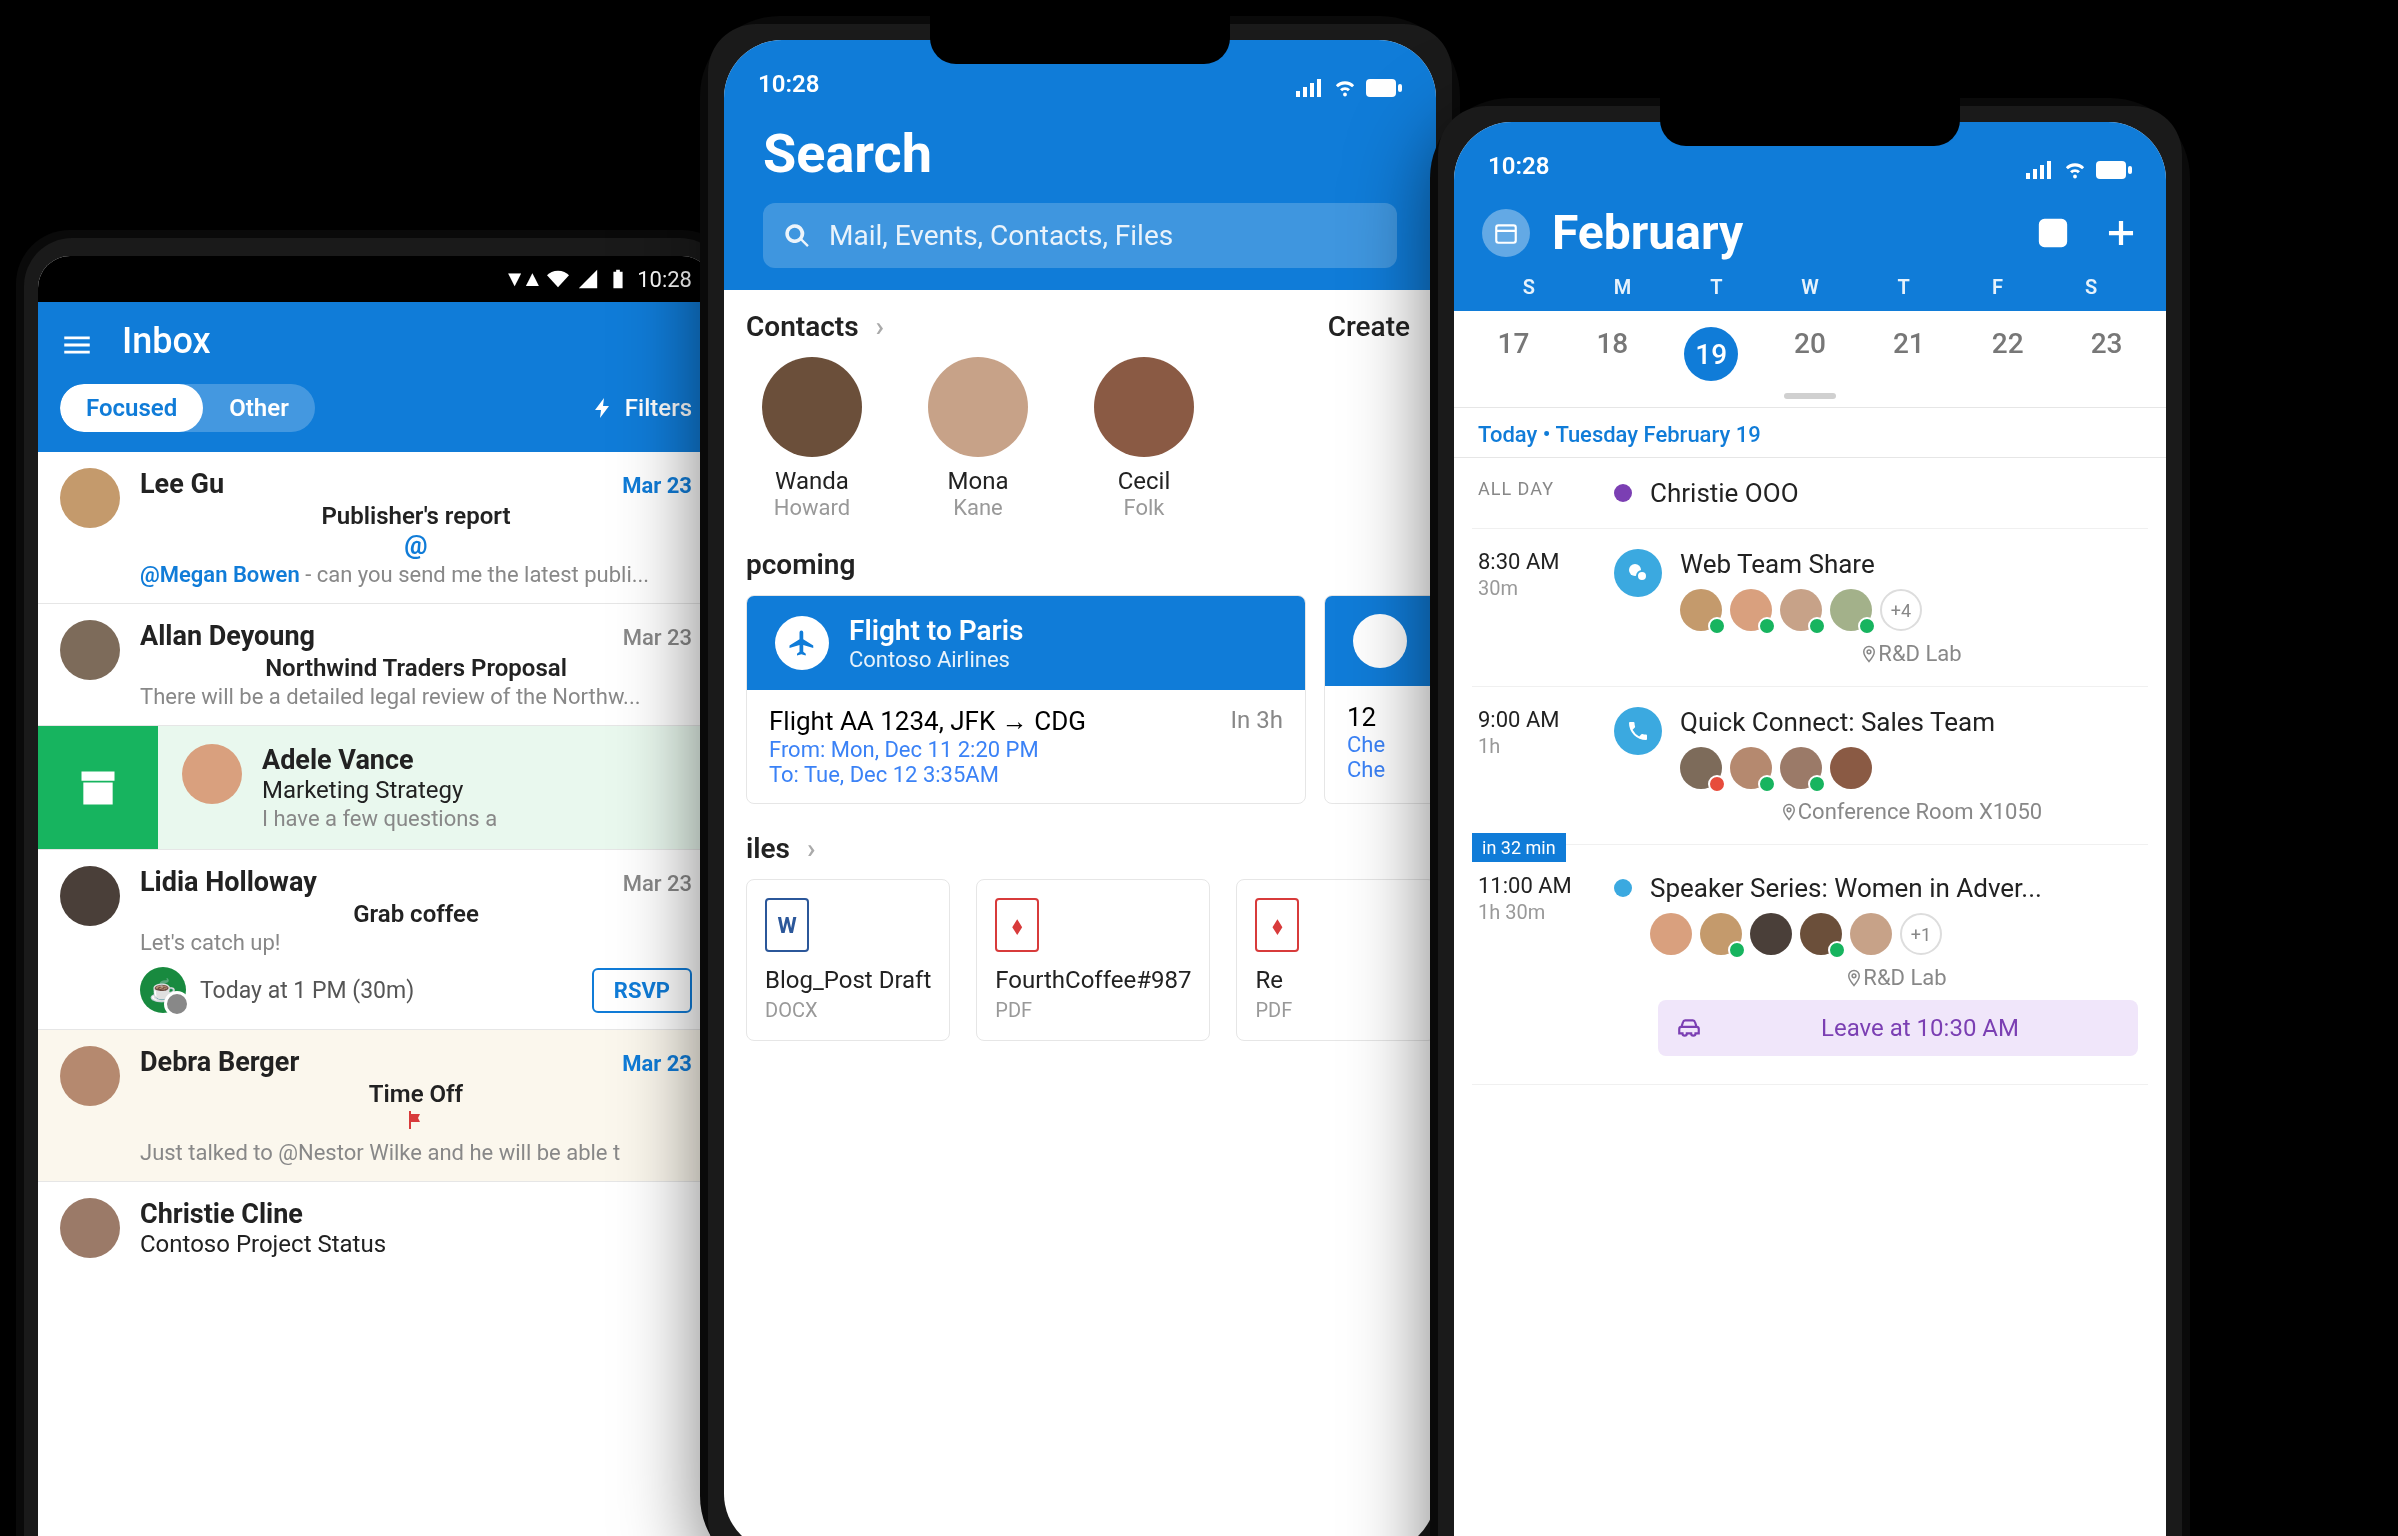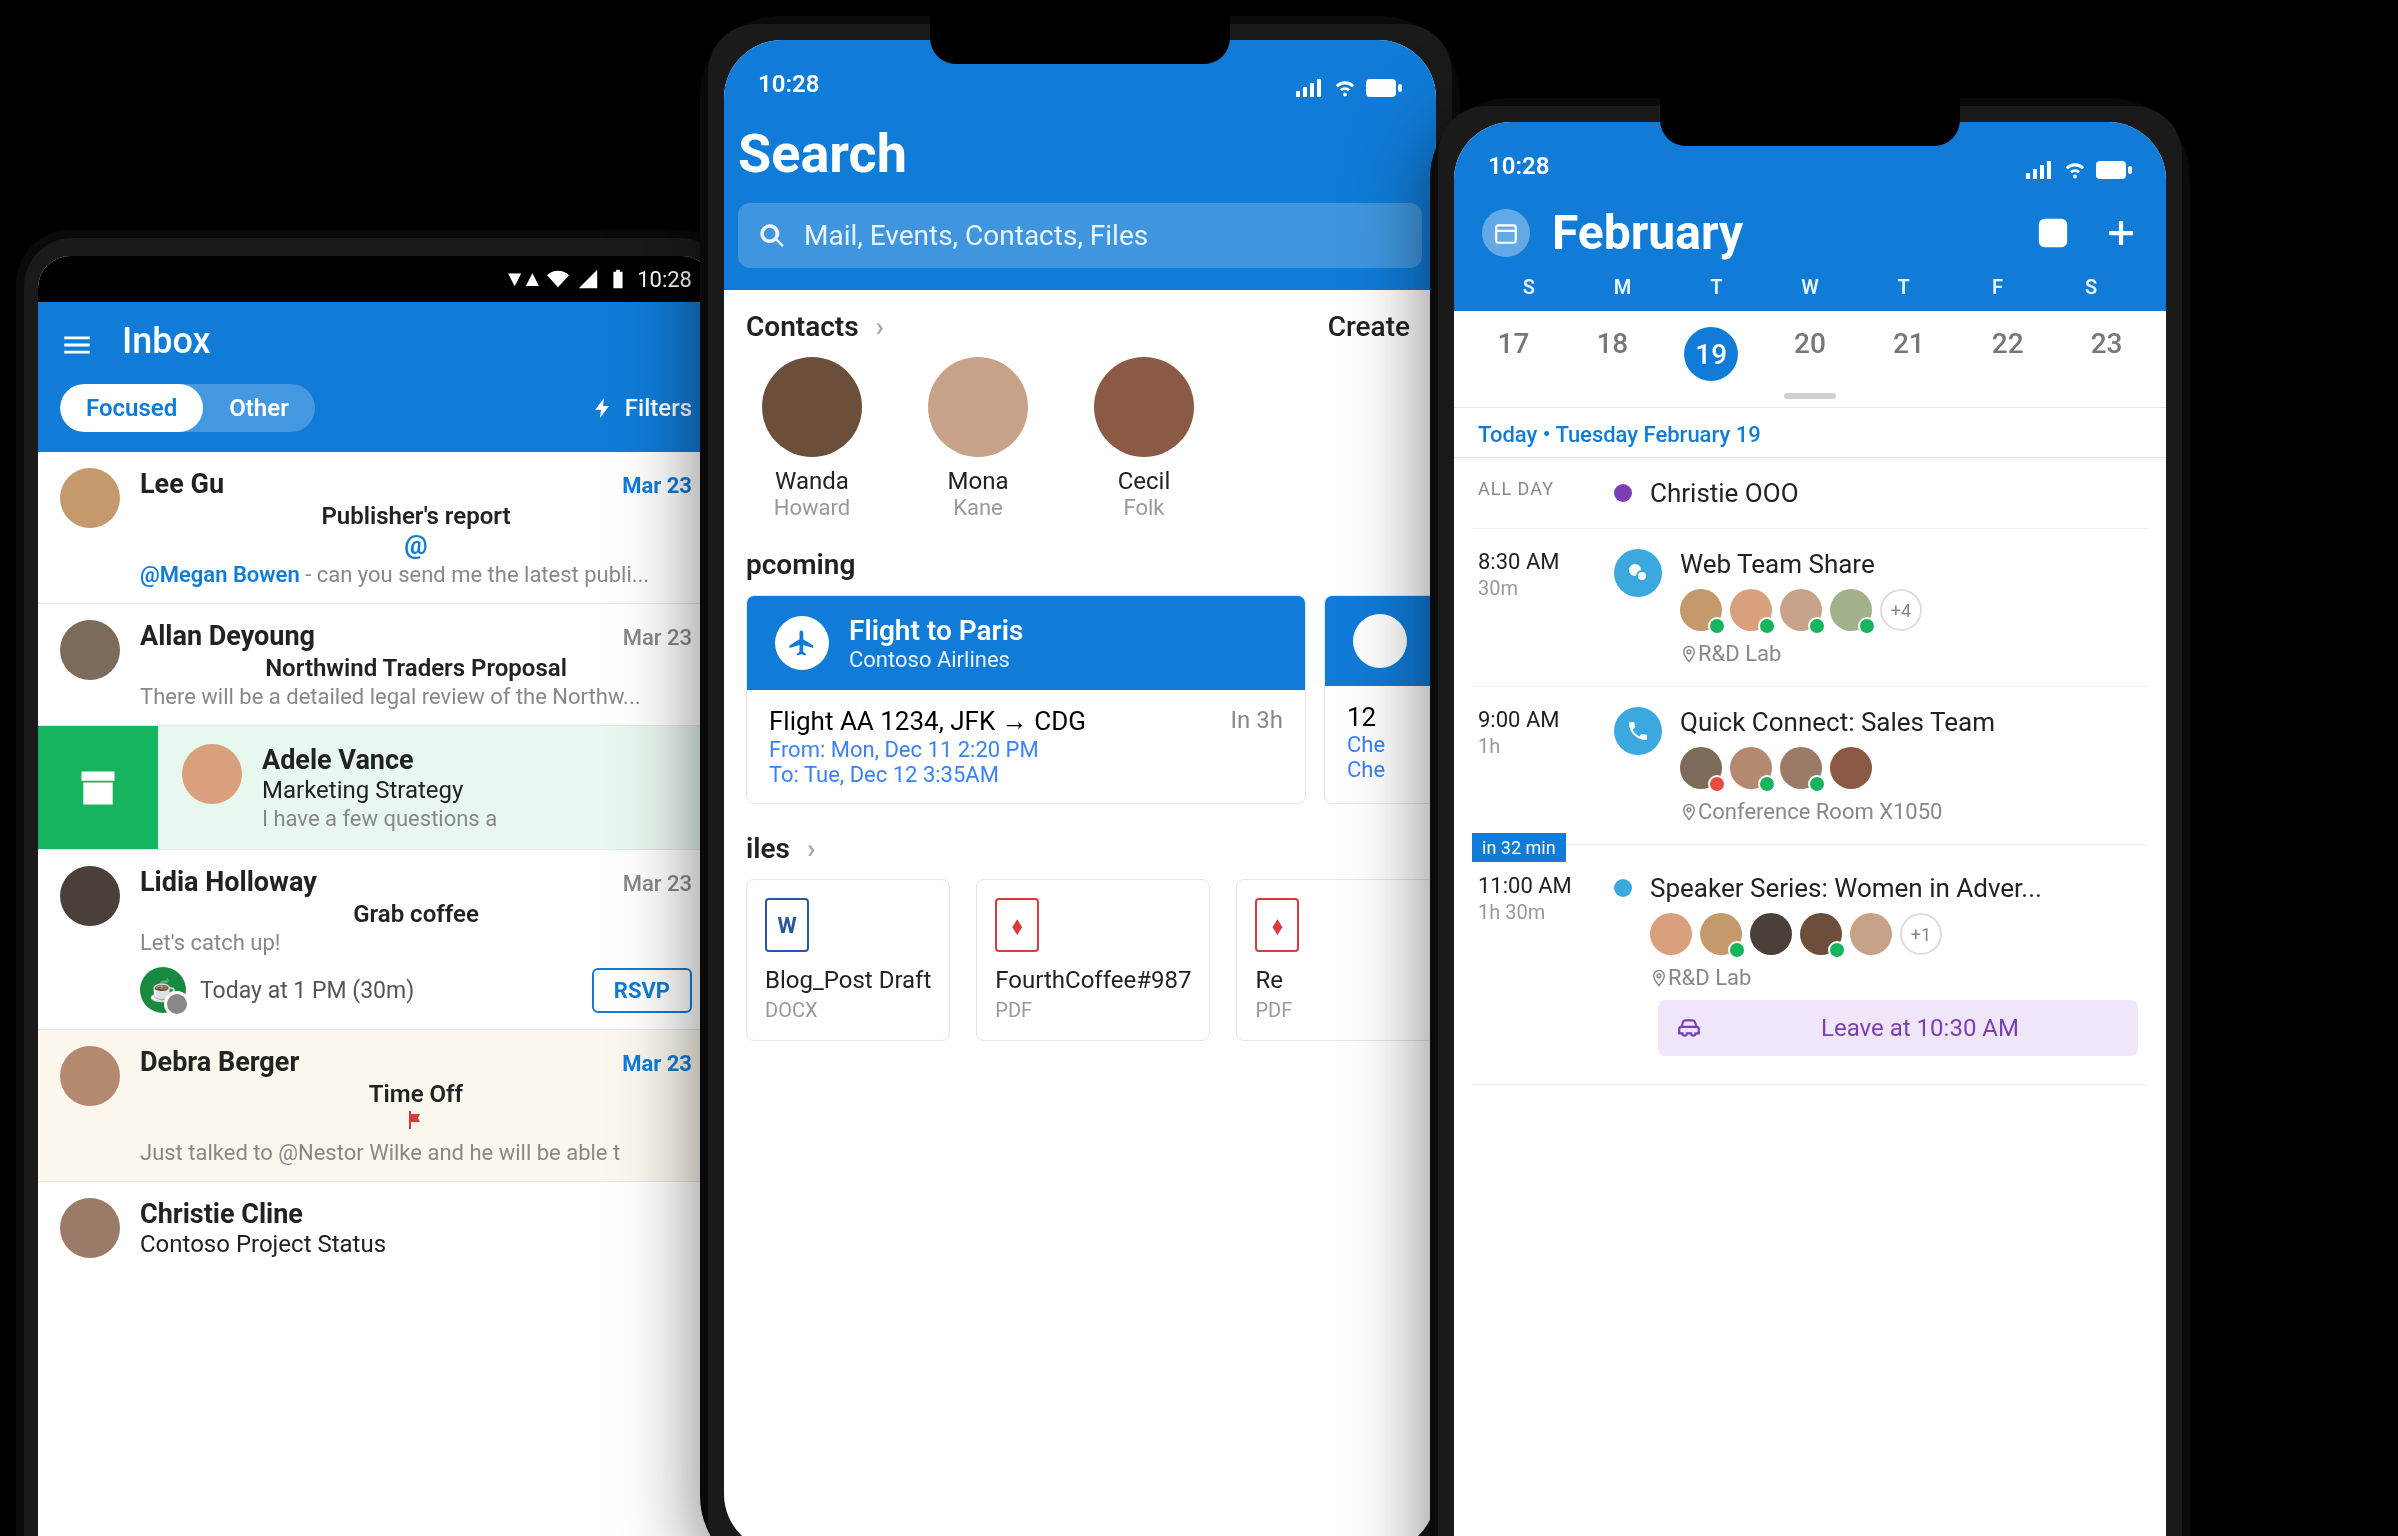--- a/index.html
+++ b/index.html
@@ -64,21 +64,21 @@
 .ev-ico::after{content:""; position:absolute; right:-4px; bottom:-4px; width:20px;height:20px;border-radius:50%;background:#888;border:3px solid #fff;}
 .ev-ico span{color:#fff;font-size:22px;}
 .rsvp { margin-left:auto; border:2px solid var(--blue); color:var(--blue); padding:8px 20px; border-radius:6px; font-weight:700; font-size:22px;}
 
 
 .ios-status { height:64px; background:var(--blue); color:#fff; display:flex; align-items:flex-end; padding:0 34px 6px; font-size:24px; font-weight:600; }
 .ios-status .right{margin-left:auto; display:flex; gap:8px; align-items:center;}
 .ios-status svg{fill:#fff;}
 
 
-.srch-head { background:var(--blue); color:#fff; padding:12px 14px 22px; }
+.srch-head { background:var(--blue); color:#fff; padding:12px 39px 22px; }
 .srch-title{ font-size:54px; font-weight:700; margin:6px 0 18px; }
 .srch-box { display:flex; align-items:center; gap:18px; background:rgba(255,255,255,.2); border-radius:12px; padding:16px 20px; font-size:28px; }
 .srch-box svg{width:28px;height:28px;fill:#fff; opacity:.9;}
 .srch-ph { color:#eaf3fb; }
 
 .sec { padding:20px 0 8px 22px; }
 .sec-h { display:flex; align-items:center; font-size:28px; font-weight:600; color:#222; padding-bottom:14px; padding-right:26px; }
 .sec-h .chev{margin-left:10px; color:#aaa;}
 .sec-h .act{margin-left:auto; color:var(--text); font-weight:500;}
 
@@ -132,21 +132,21 @@
 .sdur{font-size:20px;color:#999;margin-top:2px;}
 .sico{width:48px;height:48px;border-radius:50%;display:flex;align-items:center;justify-content:center;flex-shrink:0;}
 .sico svg{width:24px;height:24px;fill:#fff;}
 .smain{flex:1;min-width:0;}
 .stitle{font-size:26px;color:#222;white-space:nowrap;overflow:hidden;text-overflow:ellipsis;}
 .satt { display:flex; gap:8px; margin-top:10px; align-items:center;}
 .mini { width:42px;height:42px;border-radius:50%;background:#ccc;position:relative;}
 .mini .badge{position:absolute;right:-4px;bottom:-4px;width:18px;height:18px;border-radius:50%;border:2px solid #fff;}
 .b-ok{background:#17b45f;} .b-no{background:#e74c3c;}
 .more{width:42px;height:42px;border-radius:50%;border:2px solid #ddd;font-size:18px;color:#888;display:flex;align-items:center;justify-content:center;}
-.sloc{font-size:22px;color:#888;margin-top:10px;display:flex;gap:0;align-items:center;}
+.sloc{font-size:22px;color:#888;margin-top:10px;display:flex;gap:0;align-items:center;justify-content:center;}
 .sloc svg{width:18px;height:18px;fill:none;stroke:#888;stroke-width:2;}
 
 .dot{width:18px;height:18px;border-radius:50%;flex-shrink:0; margin-top:6px;}
 .soon-pill{position:absolute; left:0; top:-12px; background:var(--blue); color:#fff; font-size:18px; padding:4px 10px;}
 
 .leave { margin:10px 4px 8px 8px; background:#f0e6fa; color:#7b3fb3; border-radius:8px; padding:14px 18px; display:flex; align-items:center; gap:18px; font-size:24px;}
 .leave svg{width:26px;height:26px;fill:none;stroke:#7b3fb3;stroke-width:2;}
 .leave .txt{flex:1;text-align:center;}
 
 

